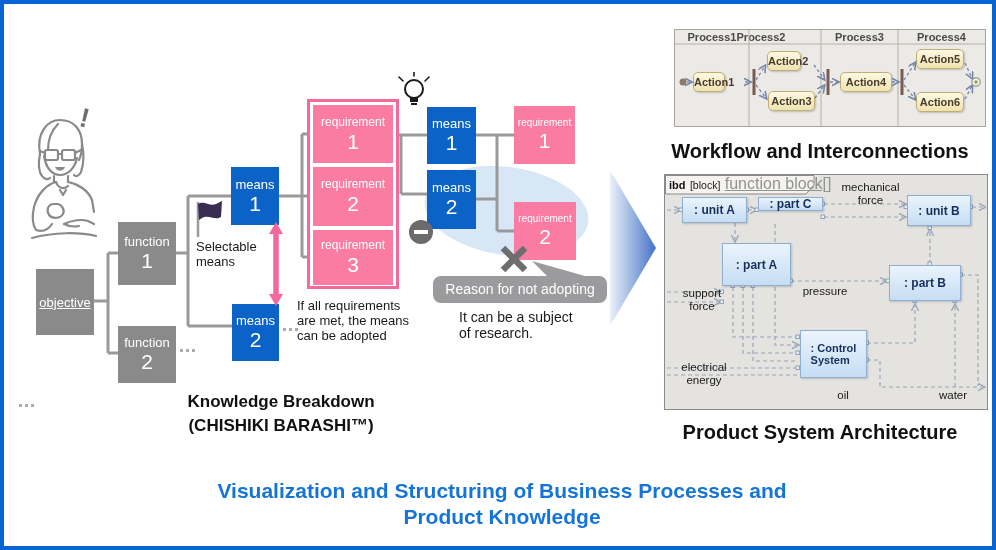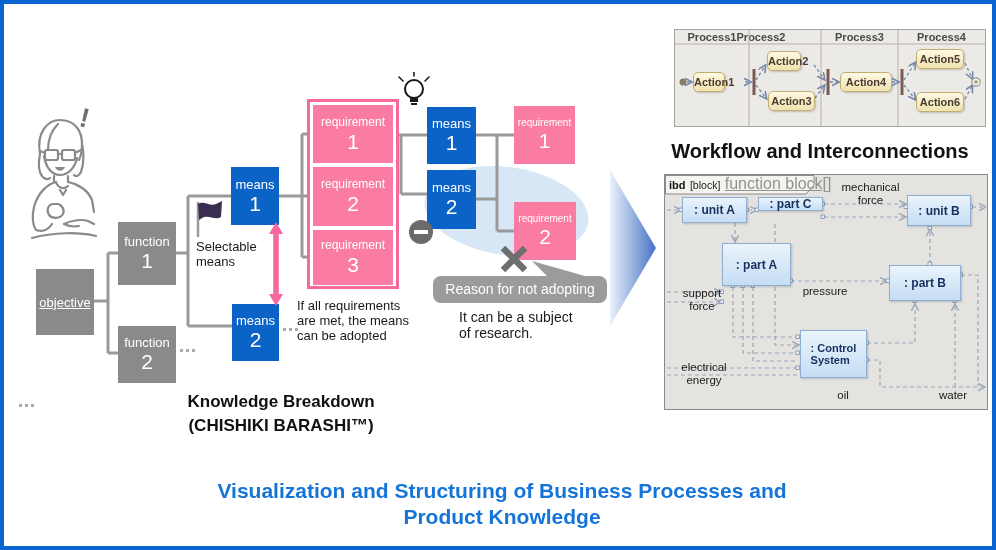--- a/index.html
+++ b/index.html
@@ -331,20 +331,21 @@
     <div class="ibd-flow pre" style="left:168px;top:6px;width:75px;">mechanical
 force</div>
     <div class="ibd-flow pre" style="left:8px;top:112px;width:58px;">support
 force</div>
     <div class="ibd-flow" style="left:128px;top:110px;width:64px;">pressure</div>
     <div class="ibd-flow pre" style="left:8px;top:186px;width:62px;">electrical
 energy</div>
     <div class="ibd-flow" style="left:160px;top:214px;width:36px;">oil</div>
     <div class="ibd-flow" style="left:262px;top:214px;width:52px;">water</div>
   </div>
+  <div class="h-big" style="left:644px;top:417px;width:344px;">Product System Architecture</div>
 
   <div class="caption">
     <div>Knowledge Breakdown</div>
     <div>(CHISHIKI BARASHI™)</div>
   </div>
   <div class="main-title">
     <div>Visualization and Structuring of Business Processes and</div>
     <div>Product Knowledge</div>
   </div>
 

